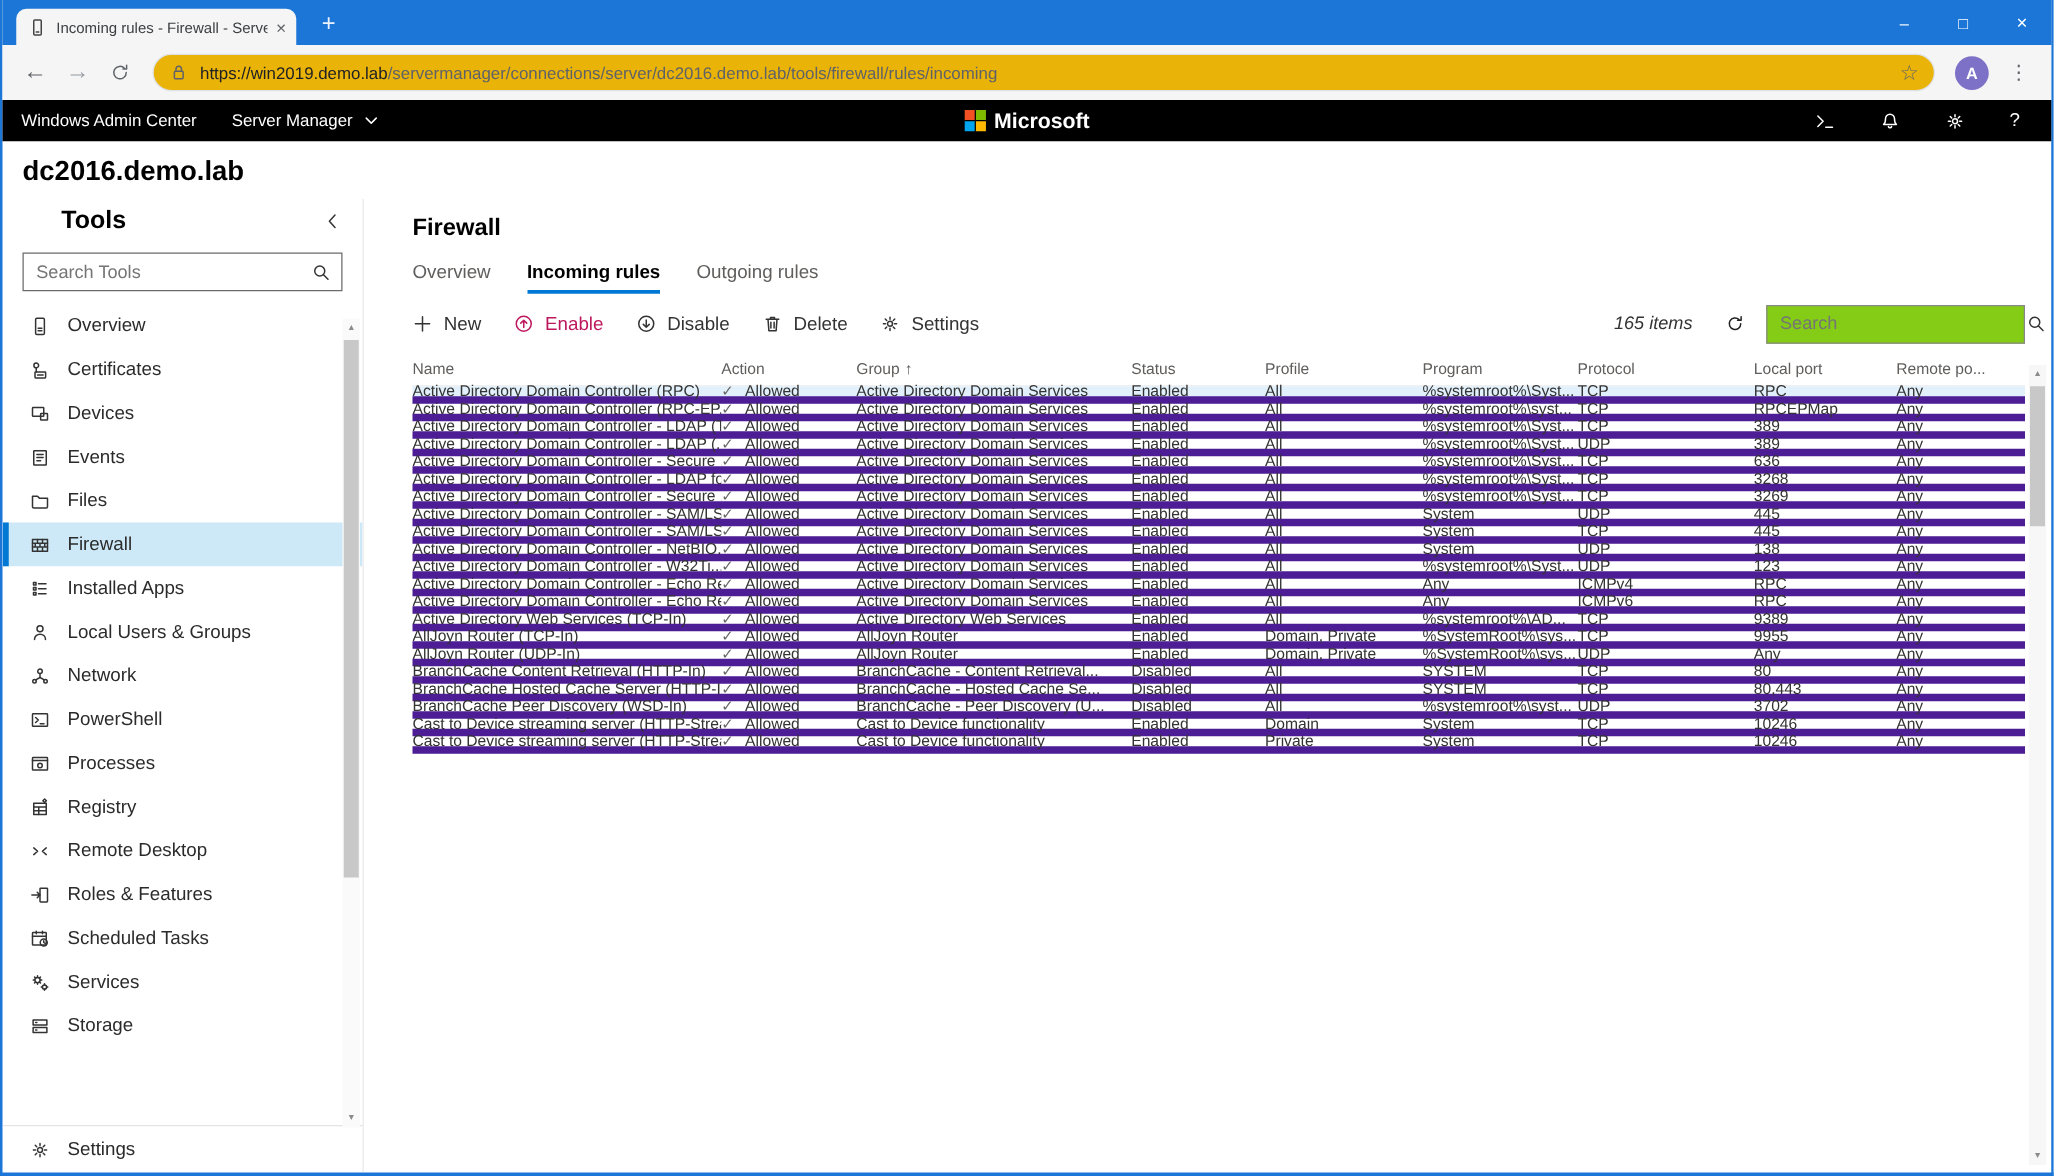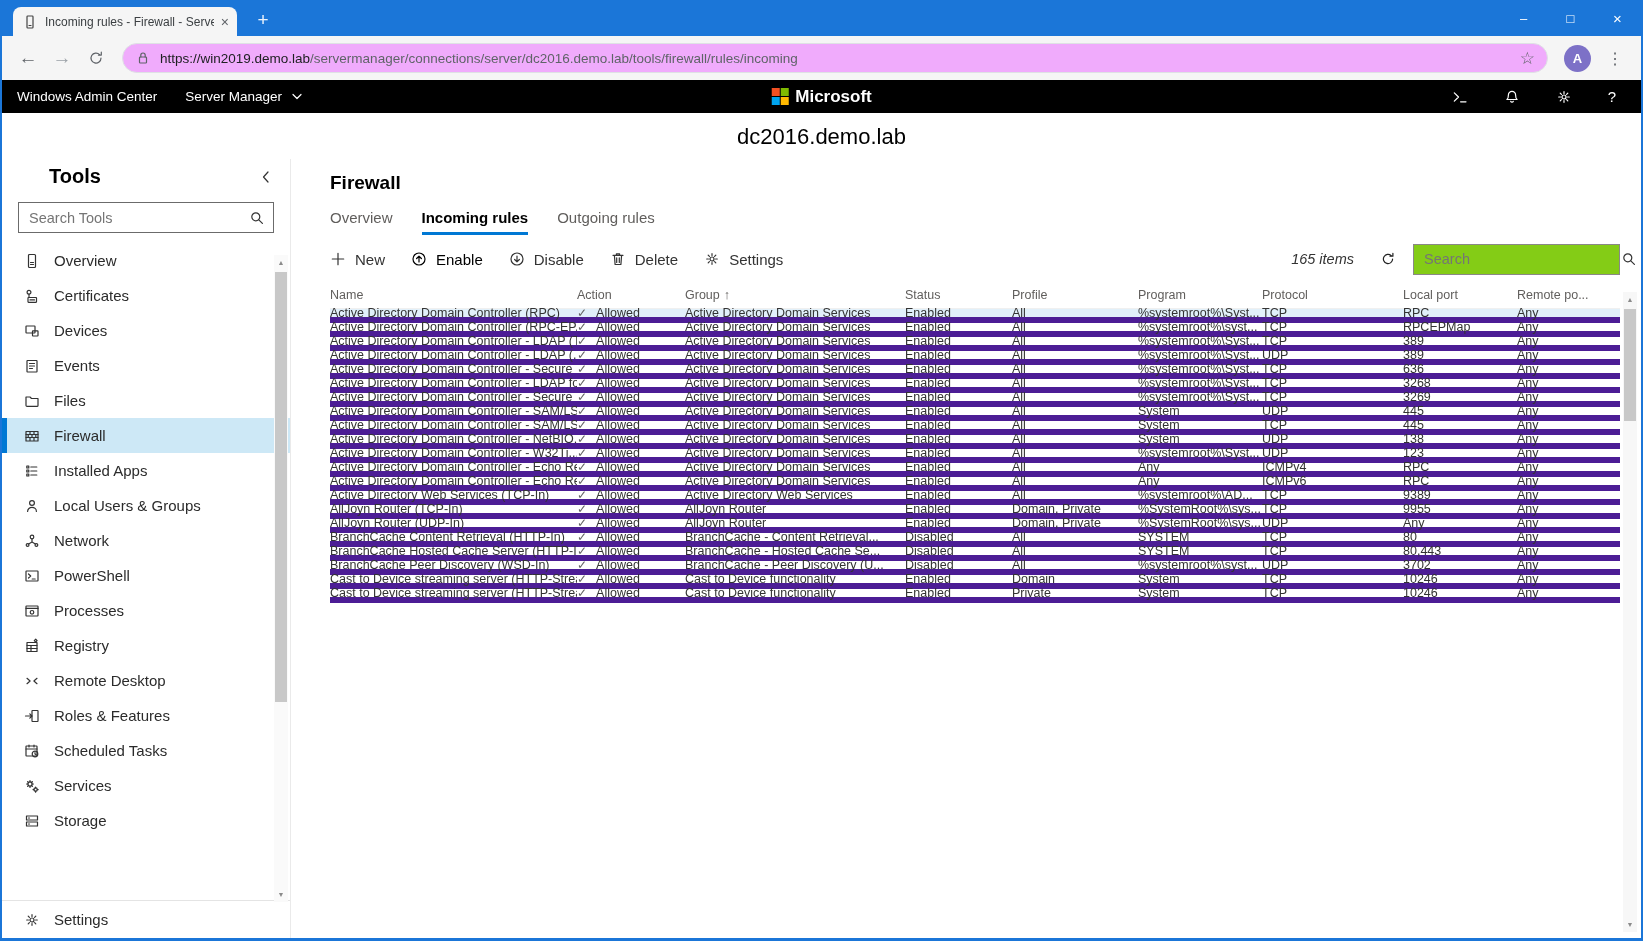--- a/index.html
+++ b/index.html
@@ -18,21 +18,21 @@
     font-size:19px; display:flex; align-items:center; justify-content:center; }
   .win-controls { position:absolute; right:0; top:0; height:36px; display:flex; }
   .win-controls span { width:47px; height:100%; display:flex; align-items:center; justify-content:center;
     color:#fff; font-size:13px; }
   .favicon { display:flex; color:#444; }
 
   
   .navbar { height:44px; background:#f5f5f5; display:flex; align-items:center; padding:0 12px; gap:6px; flex:none; }
   .nav-ico { width:28px; height:28px; display:flex; align-items:center; justify-content:center; color:#5f6368; }
   .nav-arrow { font-size:19px; }
-  .omnibox { flex:1; height:30px; background:#f0abfc; border:1px solid #dfe1e5; border-radius:15px;
+  .omnibox { flex:1; height:30px; background:#eab308; border:1px solid #dfe1e5; border-radius:15px;
     margin:0 6px; display:flex; align-items:center; padding:0 12px; gap:9px; }
   .url { flex:1; font-size:13.5px; white-space:nowrap; overflow:hidden; }
   .url .host { color:#202124; }
   .url .path { color:#5f6368; }
   .star { color:#5f6368; font-size:17px; }
   .avatar { width:27px; height:27px; border-radius:50%; background:#7d71c7; color:#fff; font-size:13px;
     font-weight:bold; display:flex; align-items:center; justify-content:center; margin:0 4px; }
   .kebab { color:#5f6368; font-size:16px; letter-spacing:0; }
 
   
@@ -42,21 +42,21 @@
   .appbar .menu-item { display:flex; align-items:center; gap:7px; }
   .brand { position:absolute; left:50%; transform:translateX(-50%); display:flex; align-items:center; gap:7px; }
   .ms-logo { display:grid; grid-template-columns:8px 8px; grid-template-rows:8px 8px; gap:1px; }
   .ms-logo i { display:block; }
   .brand-name { font-size:17px; font-weight:bold; }
   .appbar-icons { margin-left:auto; display:flex; align-items:center; gap:36px; padding-right:10px; }
   .appbar-icons .aico { display:flex; align-items:center; justify-content:center; color:#fff; font-size:15px; }
 
   
   .content { flex:1; position:relative; overflow:hidden; display:flex; flex-direction:column; }
-  .page-title { font-size:22px; font-weight:normal; color:#000; padding:11px 16px 9px; flex:none;text-align:center; }
+  .page-title { font-size:22px; font-weight:bold; color:#000; padding:11px 16px 9px; flex:none; }
   .body-row { flex:1; display:flex; overflow:hidden; }
 
   
   .sidebar { width:289px; flex:none; border-right:1px solid #eaeaea; display:flex; flex-direction:column; position:relative; }
   .tools-head { display:flex; align-items:center; padding:6px 16px 2px;margin-left:31px; }
   .tools-title { font-size:20px; font-weight:600; color:#000; flex:1; }
   .collapse { color:#333; display:flex; }
   .search-box { margin:12px 16px 2px; height:31px; border:1px solid #6b6b6b; display:flex; align-items:center; padding:0 8px 0 0; background:#fff; }
   .search-box input { flex:1; border:none; outline:none; font-size:14.5px; padding:0 10px; color:#333; background:transparent;
     font-family:"Liberation Sans",sans-serif; }
@@ -83,21 +83,21 @@
   
   .main { flex:1; overflow:hidden; padding-left:39px; }
   .main-inner { width:1290px; }
   .section-title { font-size:19px; font-weight:bold; color:#000; margin-top:13px; }
   .tabs { display:flex; gap:29px; margin-top:15px; }
   .tab-item { font-size:15px; color:#605e5c; padding-bottom:6px; border-bottom:3px solid transparent; cursor:default; }
   .tab-item.active { color:#000; font-weight:600; border-bottom-color:#0078d4; }
   .toolbar { display:flex; align-items:center; margin-top:8px; height:32px; }
   .tbtn { display:flex; align-items:center; gap:9px; font-size:15px; color:#333; margin-right:26px; cursor:default; }
   .tbtn .tico { display:flex; }
-  .tbtn.disabled { color:#000000; }
+  .tbtn.disabled { color:#be185d; }
   .tb-right { margin-left:auto; display:flex; align-items:center; }
   .items-count { font-size:14.5px; font-style:italic; color:#333; }
   .refresh { color:#222; display:flex; margin:0 17px 0 26px; }
   .tb-search { width:207px; height:31px; border:1px solid #8a8886; display:flex; align-items:center; padding-right:8px; background:#84cc16; }
   .tb-search input { flex:1; border:none; outline:none; font-size:14.5px; padding:0 10px; color:#333; background:transparent;
     font-family:"Liberation Sans",sans-serif; }
   .tb-search .sico { color:#333; display:flex; }
 
   .grid { display:grid; grid-template-columns:247px 108px 220px 107px 126px 124px 141px 114px 1fr; }
   .table-head { margin-top:6px; padding:7px 0 6px; border-bottom:1px solid #f0f0f0; }

